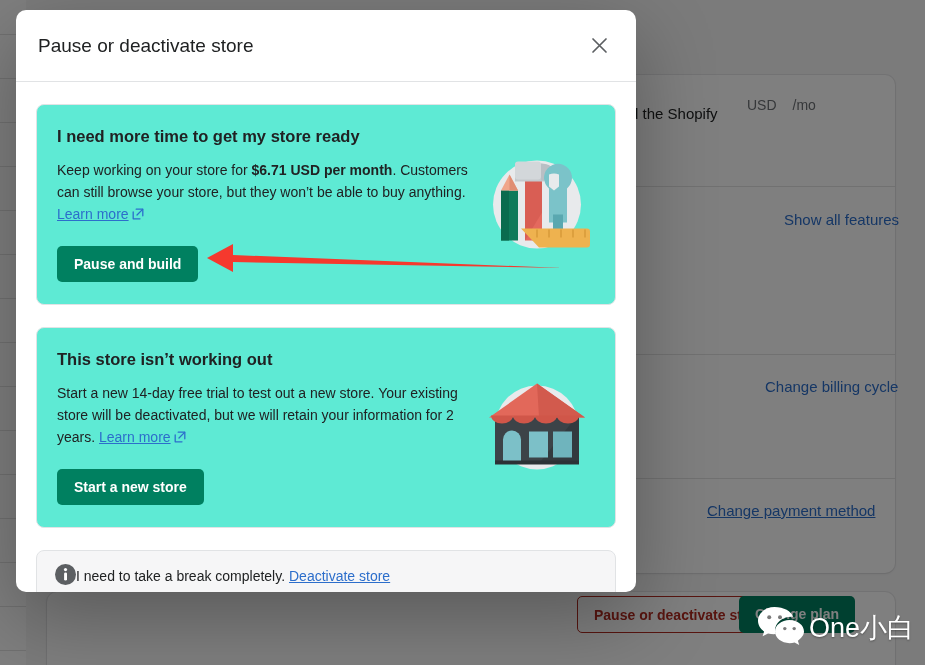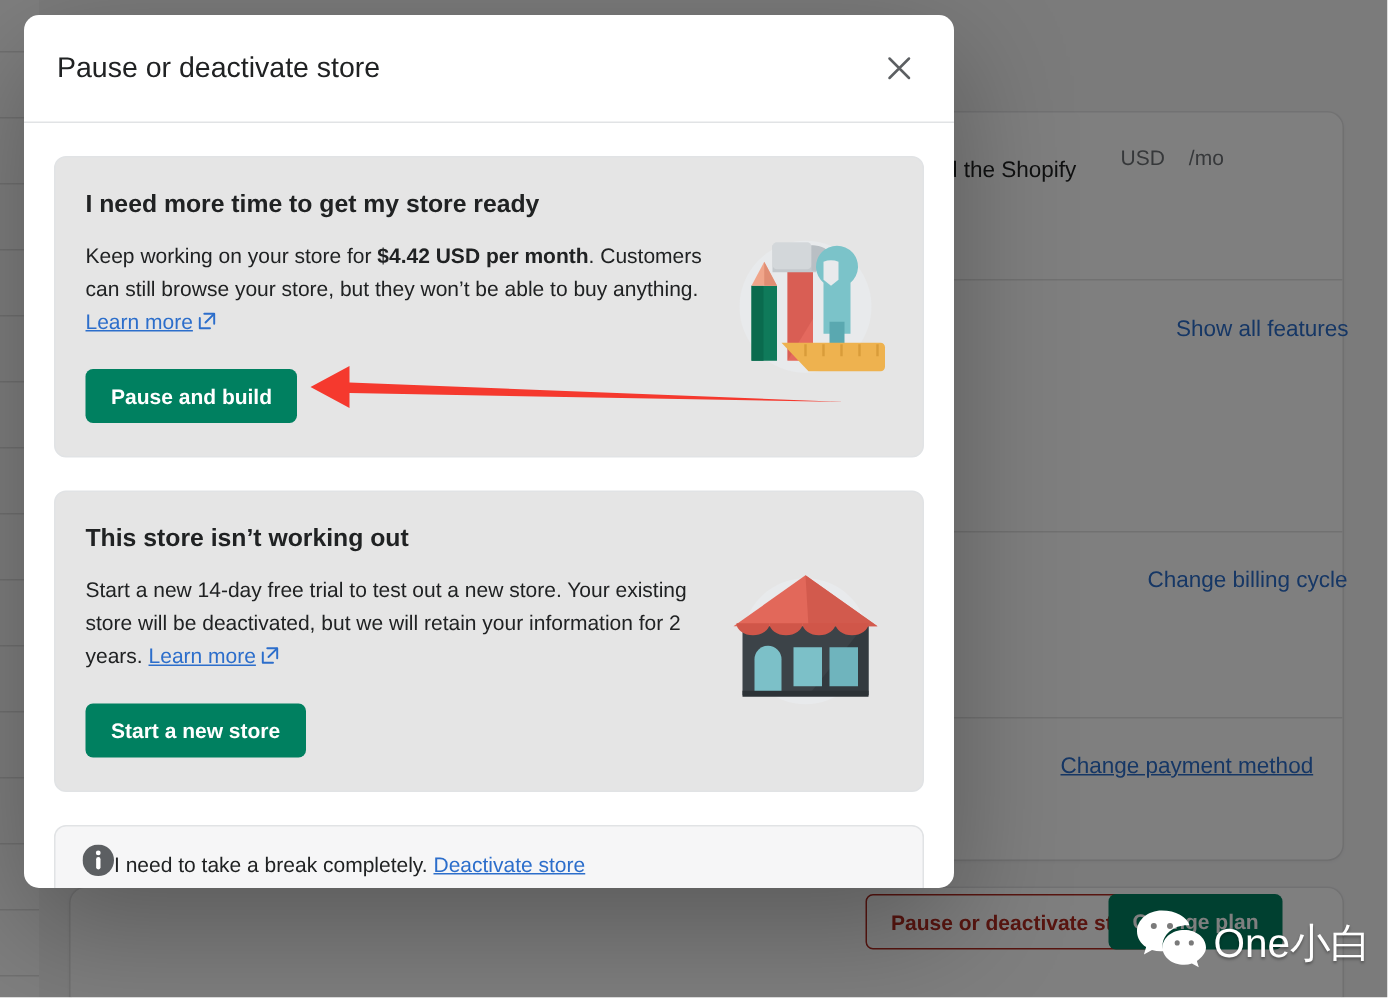--- a/index.html
+++ b/index.html
@@ -152,21 +152,21 @@
   }
   #modal-body {
     flex: 1;
     padding: 22px 20px 0 20px;
     box-sizing: border-box;
   }
 
   .option-card {
     border: 1px solid #e1e3e5;
     border-radius: 8px;
-    background: #e5e5e5;
+    background: #5eead4;
     position: relative;
     box-sizing: border-box;
     padding: 22px 20px 22px 20px;
     margin-bottom: 22px;
     overflow: hidden;
   }
   .option-heading {
     font-size: 16.5px;
     font-weight: 600;
     color: #202223;
@@ -321,21 +321,21 @@
         <path d="M2 2 L15 15 M15 2 L2 15" stroke="#5c5f62" stroke-width="1.7" stroke-linecap="round"></path>
       </svg>
     </div>
   </div>
 
   <div id="modal-body">
 
     <div class="option-card">
       <div class="option-heading">I need more time to get my store ready</div>
       <div class="option-body">
-        <span>Keep working on your store for </span><b>$4.42 USD per month</b><span>. Customers can still browse your store, but they won’t be able to buy anything. </span><span class="inline-link">Learn more</span><span class="ext-icon"><svg width="12" height="12" viewBox="0 0 12 12">
+        <span>Keep working on your store for </span><b>$6.71 USD per month</b><span>. Customers can still browse your store, but they won’t be able to buy anything. </span><span class="inline-link">Learn more</span><span class="ext-icon"><svg width="12" height="12" viewBox="0 0 12 12">
               <path d="M4.2 1.2 H10.8 V7.8" stroke="#2c6ecb" stroke-width="1.3" fill="none" stroke-linecap="round" stroke-linejoin="round"></path>
               <path d="M10.6 1.4 L5.0 7.0" stroke="#2c6ecb" stroke-width="1.3" stroke-linecap="round"></path>
               <path d="M8.0 10.8 H1.2 V4.0" stroke="#2c6ecb" stroke-width="1.3" fill="none" stroke-linecap="round" stroke-linejoin="round"></path>
             </svg></span>
       </div>
       <button class="cta-btn">Pause and build</button>
 
       <div class="option-art">
         <svg viewBox="0 0 112 105" width="112" height="105" aria-hidden="true">
           <circle cx="56" cy="52" r="44" fill="#e8eaec"></circle>

